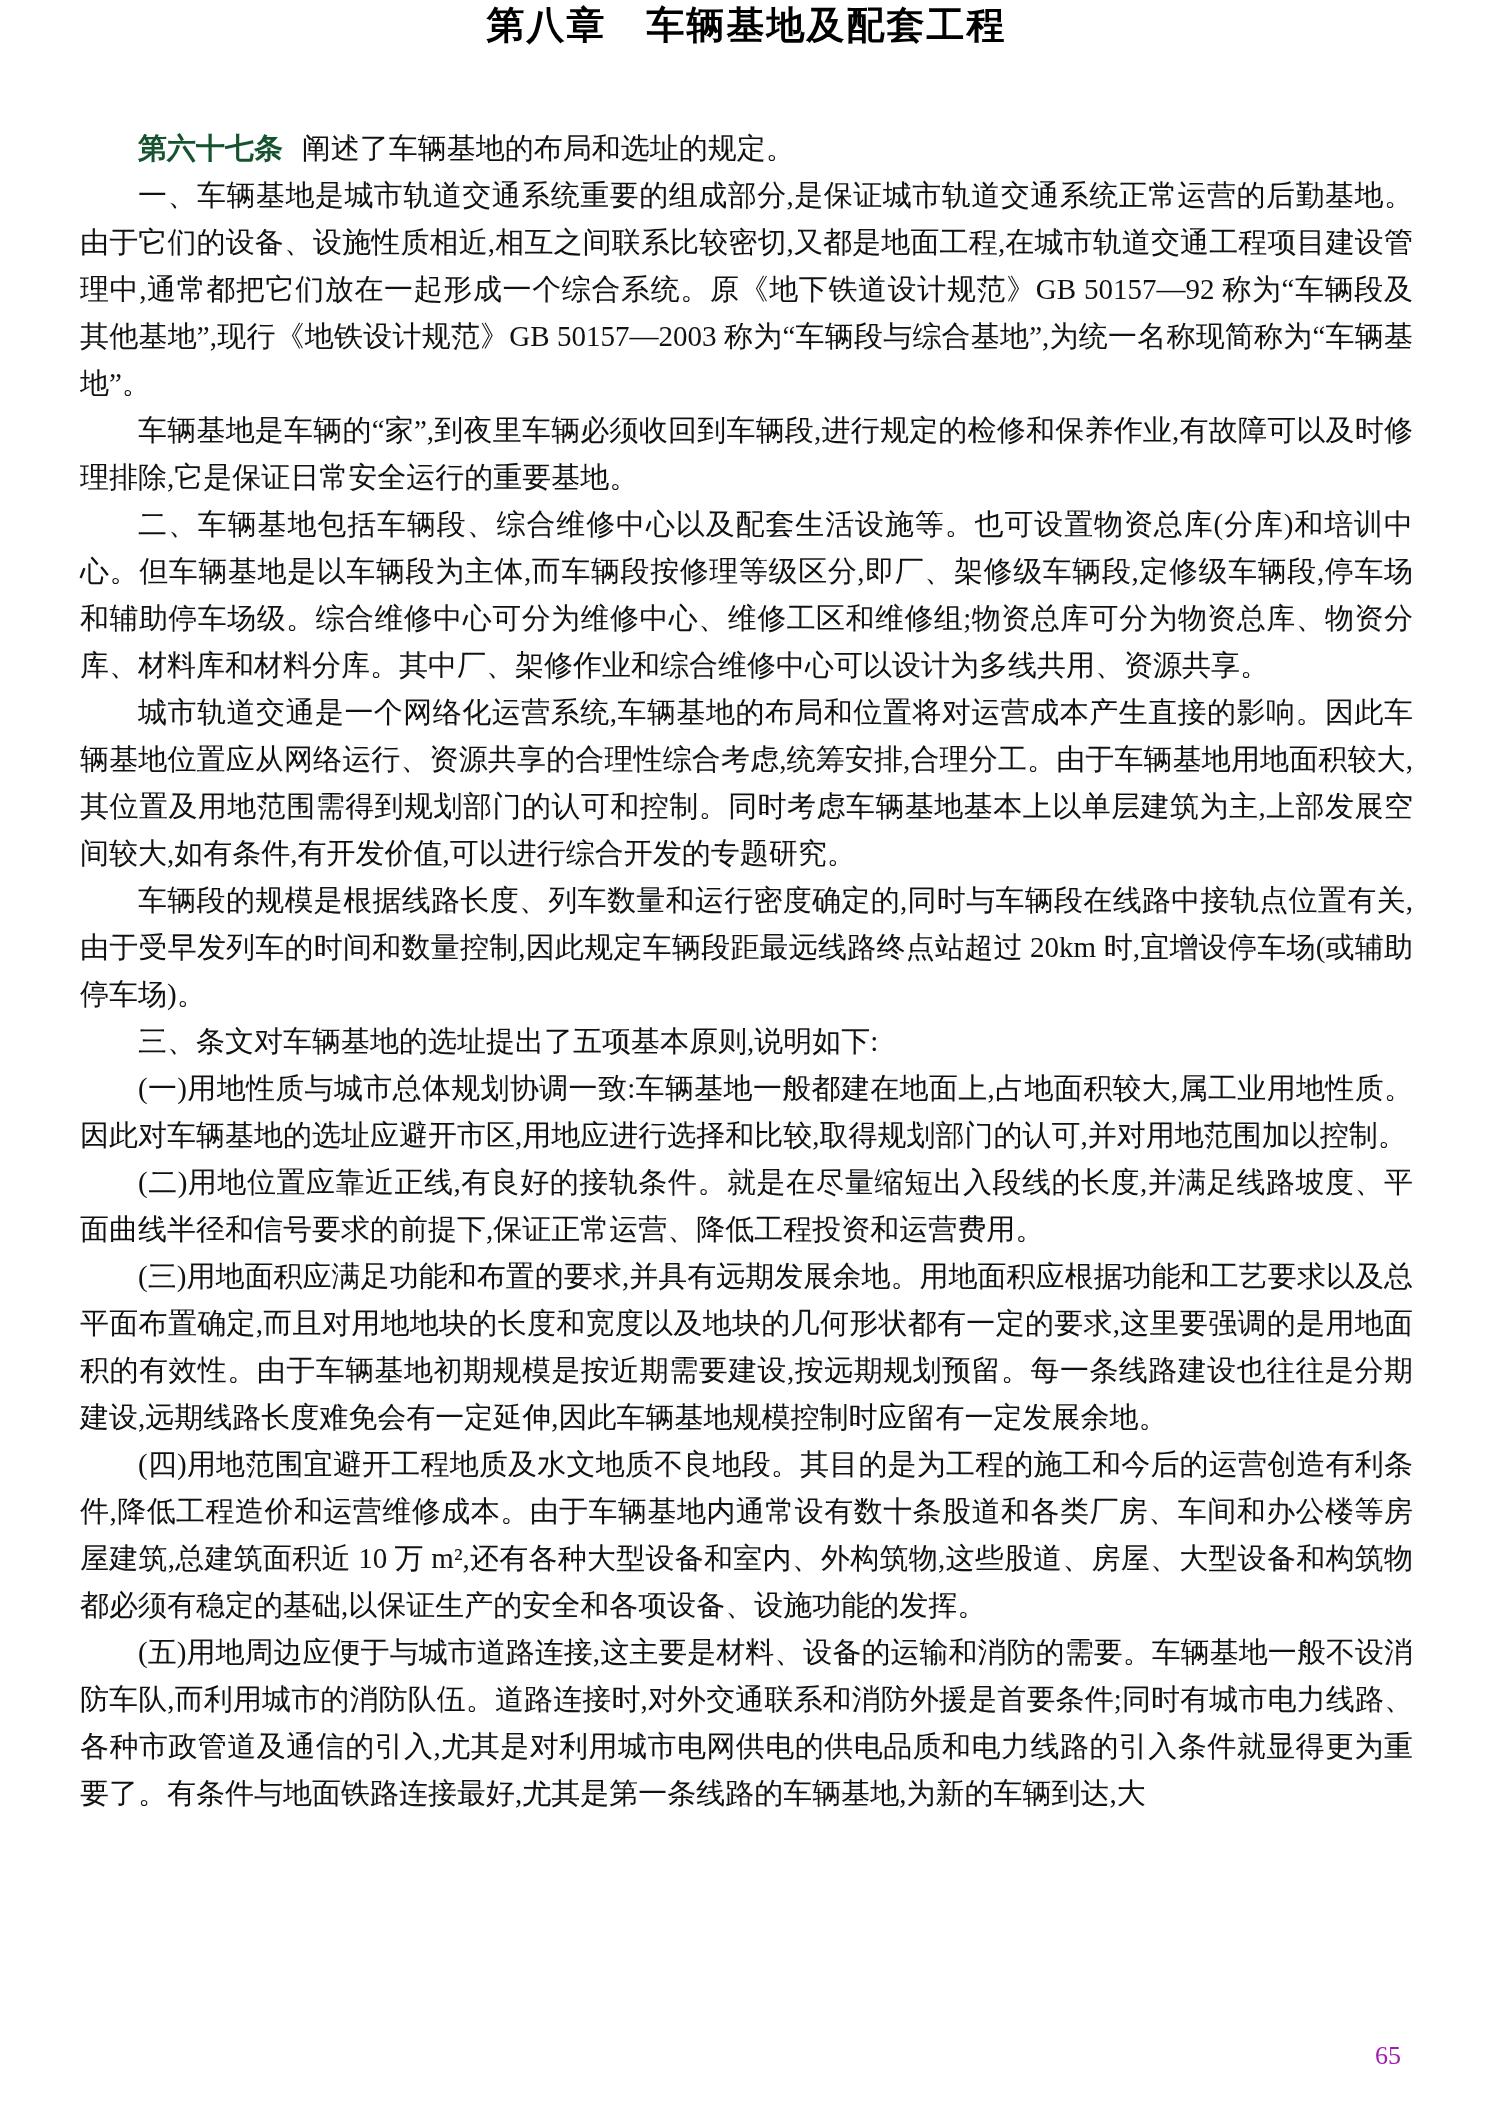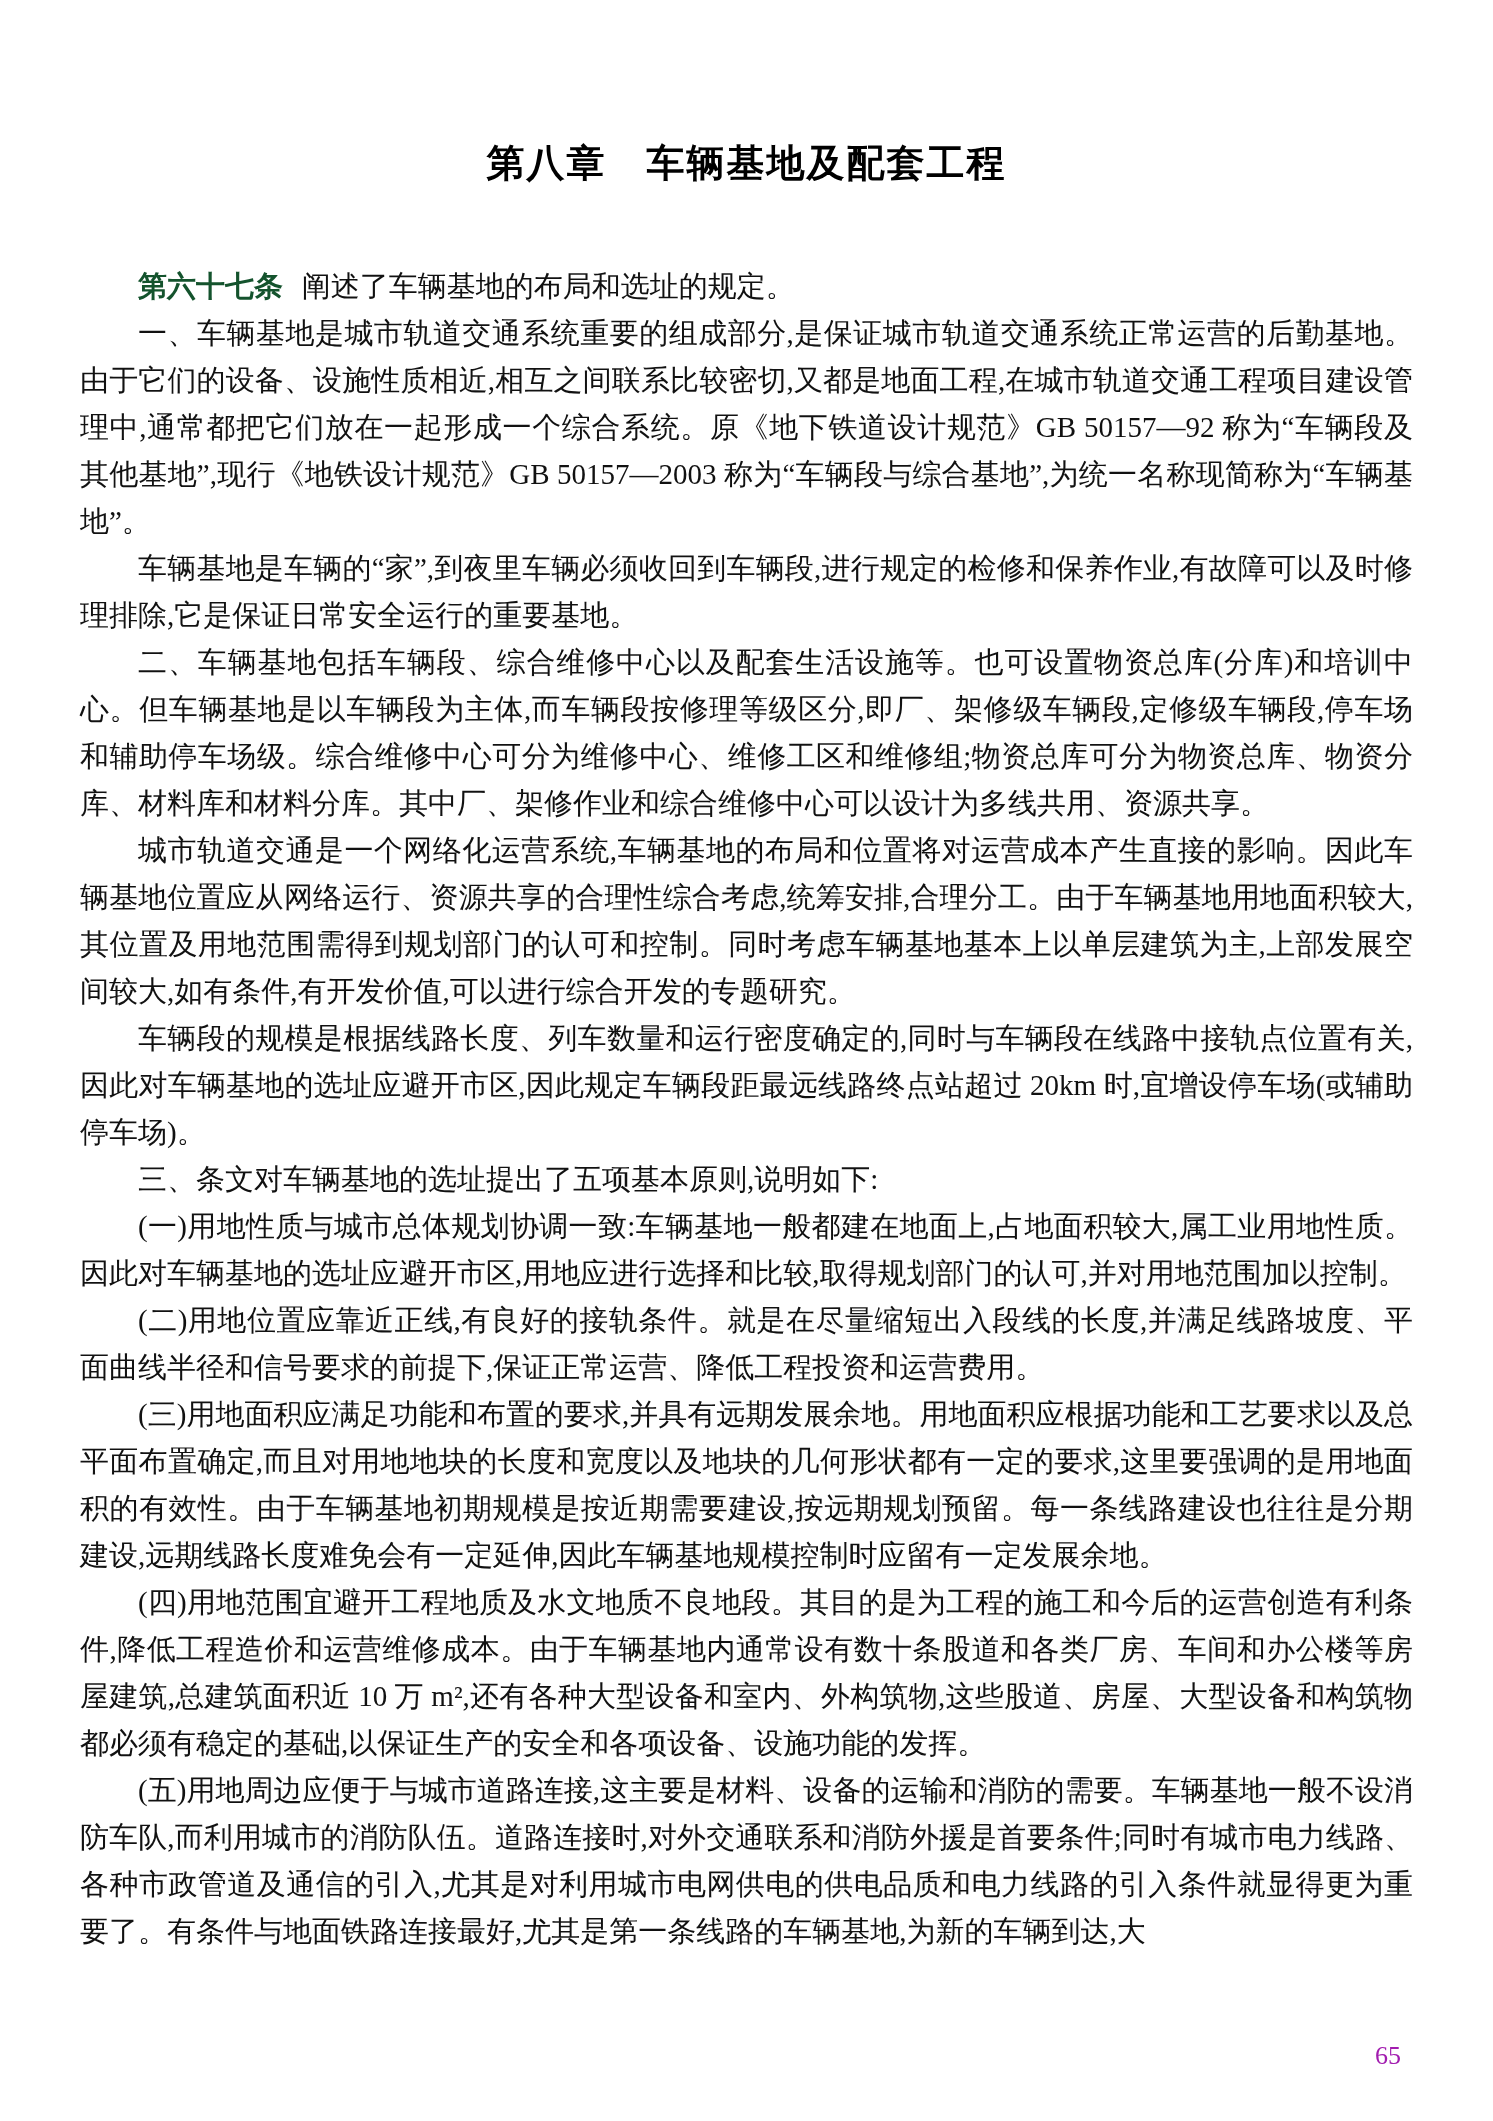--- a/index.html
+++ b/index.html
@@ -8,21 +8,20 @@
     position: relative;
     width: 1493px;
     height: 2121px;
     margin: 0 auto;
     background: #ffffff;
     color: #0d0d0d;
     font-family: "Liberation Serif", "DejaVu Serif", serif;
     overflow: hidden;
   }
   .title {
-    padding-top: 138px;
     text-align: center;
     font-family: "Liberation Sans", "DejaVu Sans", sans-serif;
     font-size: 38px;
     font-weight: bold;
     letter-spacing: 2px;
     color: #000000;
   }
   .content {
     margin: 74px 80px 0 80px;
   }
@@ -59,21 +58,21 @@
   <div class="content">
 
     <p class="para">
       <b class="article-label">第六十七条</b><span>阐述了车辆基地的布局和选址的规定。</span>
     </p>
 
     <p class="para">一、车辆基地是城市轨道交通系统重要的组成部分,是保证城市轨道交通系统正常运营的后勤基地。由于它们的设备、设施性质相近,相互之间联系比较密切,又都是地面工程,在城市轨道交通工程项目建设管理中,通常都把它们放在一起形成一个综合系统。原《地下铁道设计规范》GB 50157—92 称为“车辆段及其他基地”,现行《地铁设计规范》GB 50157—2003 称为“车辆段与综合基地”,为统一名称现简称为“车辆基地”。</p>
     <p class="para">车辆基地是车辆的“家”,到夜里车辆必须收回到车辆段,进行规定的检修和保养作业,有故障可以及时修理排除,它是保证日常安全运行的重要基地。</p>
     <p class="para">二、车辆基地包括车辆段、综合维修中心以及配套生活设施等。也可设置物资总库(分库)和培训中心。但车辆基地是以车辆段为主体,而车辆段按修理等级区分,即厂、架修级车辆段,定修级车辆段,停车场和辅助停车场级。综合维修中心可分为维修中心、维修工区和维修组;物资总库可分为物资总库、物资分库、材料库和材料分库。其中厂、架修作业和综合维修中心可以设计为多线共用、资源共享。</p>
     <p class="para">城市轨道交通是一个网络化运营系统,车辆基地的布局和位置将对运营成本产生直接的影响。因此车辆基地位置应从网络运行、资源共享的合理性综合考虑,统筹安排,合理分工。由于车辆基地用地面积较大,其位置及用地范围需得到规划部门的认可和控制。同时考虑车辆基地基本上以单层建筑为主,上部发展空间较大,如有条件,有开发价值,可以进行综合开发的专题研究。</p>
-    <p class="para">车辆段的规模是根据线路长度、列车数量和运行密度确定的,同时与车辆段在线路中接轨点位置有关,因此对车辆基地的选址应避开市区,因此规定车辆段距最远线路终点站超过 20km 时,宜增设停车场(或辅助停车场)。</p>
+    <p class="para">车辆段的规模是根据线路长度、列车数量和运行密度确定的,同时与车辆段在线路中接轨点位置有关,由于受早发列车的时间和数量控制,因此规定车辆段距最远线路终点站超过 20km 时,宜增设停车场(或辅助停车场)。</p>
     <p class="para">三、条文对车辆基地的选址提出了五项基本原则,说明如下:</p>
     <p class="para">(一)用地性质与城市总体规划协调一致:车辆基地一般都建在地面上,占地面积较大,属工业用地性质。因此对车辆基地的选址应避开市区,用地应进行选择和比较,取得规划部门的认可,并对用地范围加以控制。</p>
     <p class="para">(二)用地位置应靠近正线,有良好的接轨条件。就是在尽量缩短出入段线的长度,并满足线路坡度、平面曲线半径和信号要求的前提下,保证正常运营、降低工程投资和运营费用。</p>
     <p class="para">(三)用地面积应满足功能和布置的要求,并具有远期发展余地。用地面积应根据功能和工艺要求以及总平面布置确定,而且对用地地块的长度和宽度以及地块的几何形状都有一定的要求,这里要强调的是用地面积的有效性。由于车辆基地初期规模是按近期需要建设,按远期规划预留。每一条线路建设也往往是分期建设,远期线路长度难免会有一定延伸,因此车辆基地规模控制时应留有一定发展余地。</p>
     <p class="para">(四)用地范围宜避开工程地质及水文地质不良地段。其目的是为工程的施工和今后的运营创造有利条件,降低工程造价和运营维修成本。由于车辆基地内通常设有数十条股道和各类厂房、车间和办公楼等房屋建筑,总建筑面积近 10 万 m²,还有各种大型设备和室内、外构筑物,这些股道、房屋、大型设备和构筑物都必须有稳定的基础,以保证生产的安全和各项设备、设施功能的发挥。</p>
     <p class="para">(五)用地周边应便于与城市道路连接,这主要是材料、设备的运输和消防的需要。车辆基地一般不设消防车队,而利用城市的消防队伍。道路连接时,对外交通联系和消防外援是首要条件;同时有城市电力线路、各种市政管道及通信的引入,尤其是对利用城市电网供电的供电品质和电力线路的引入条件就显得更为重要了。有条件与地面铁路连接最好,尤其是第一条线路的车辆基地,为新的车辆到达,大</p>
 
   </div>
 
   <div class="page-number">65</div>

